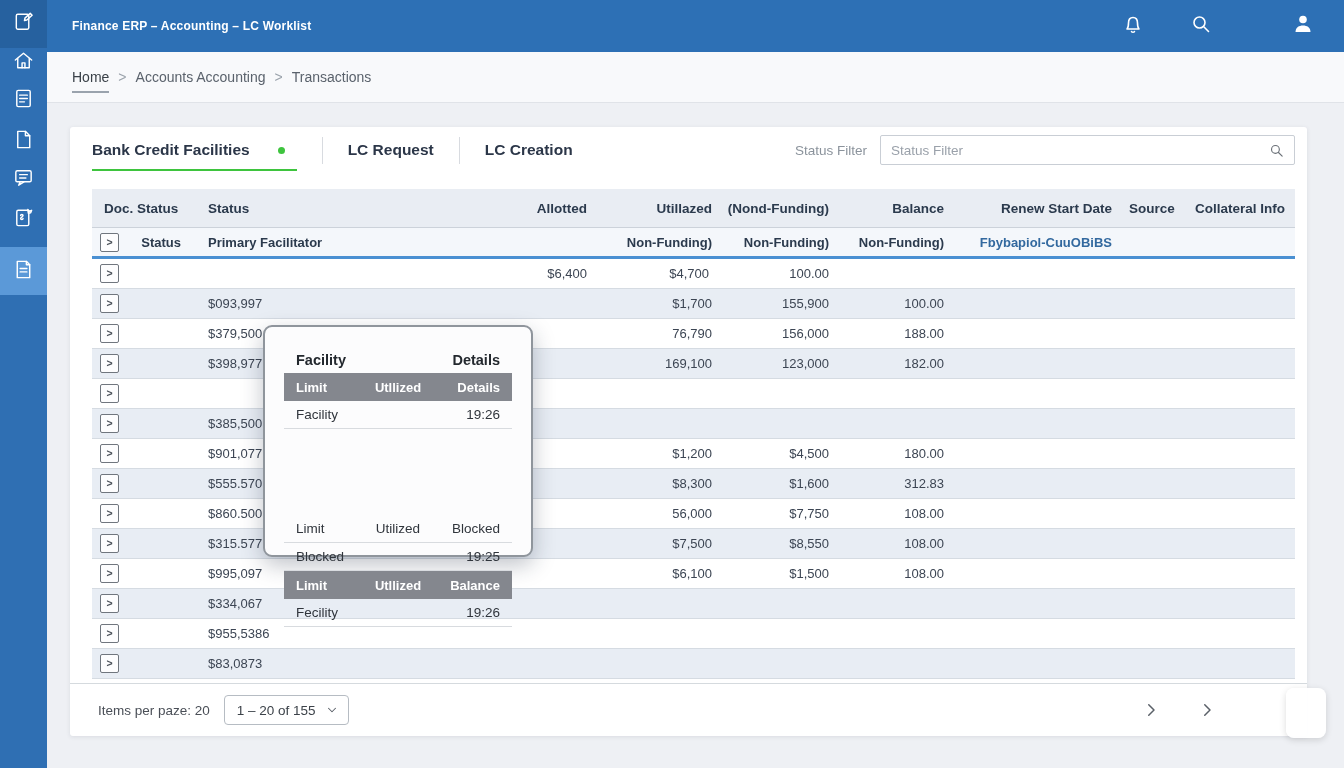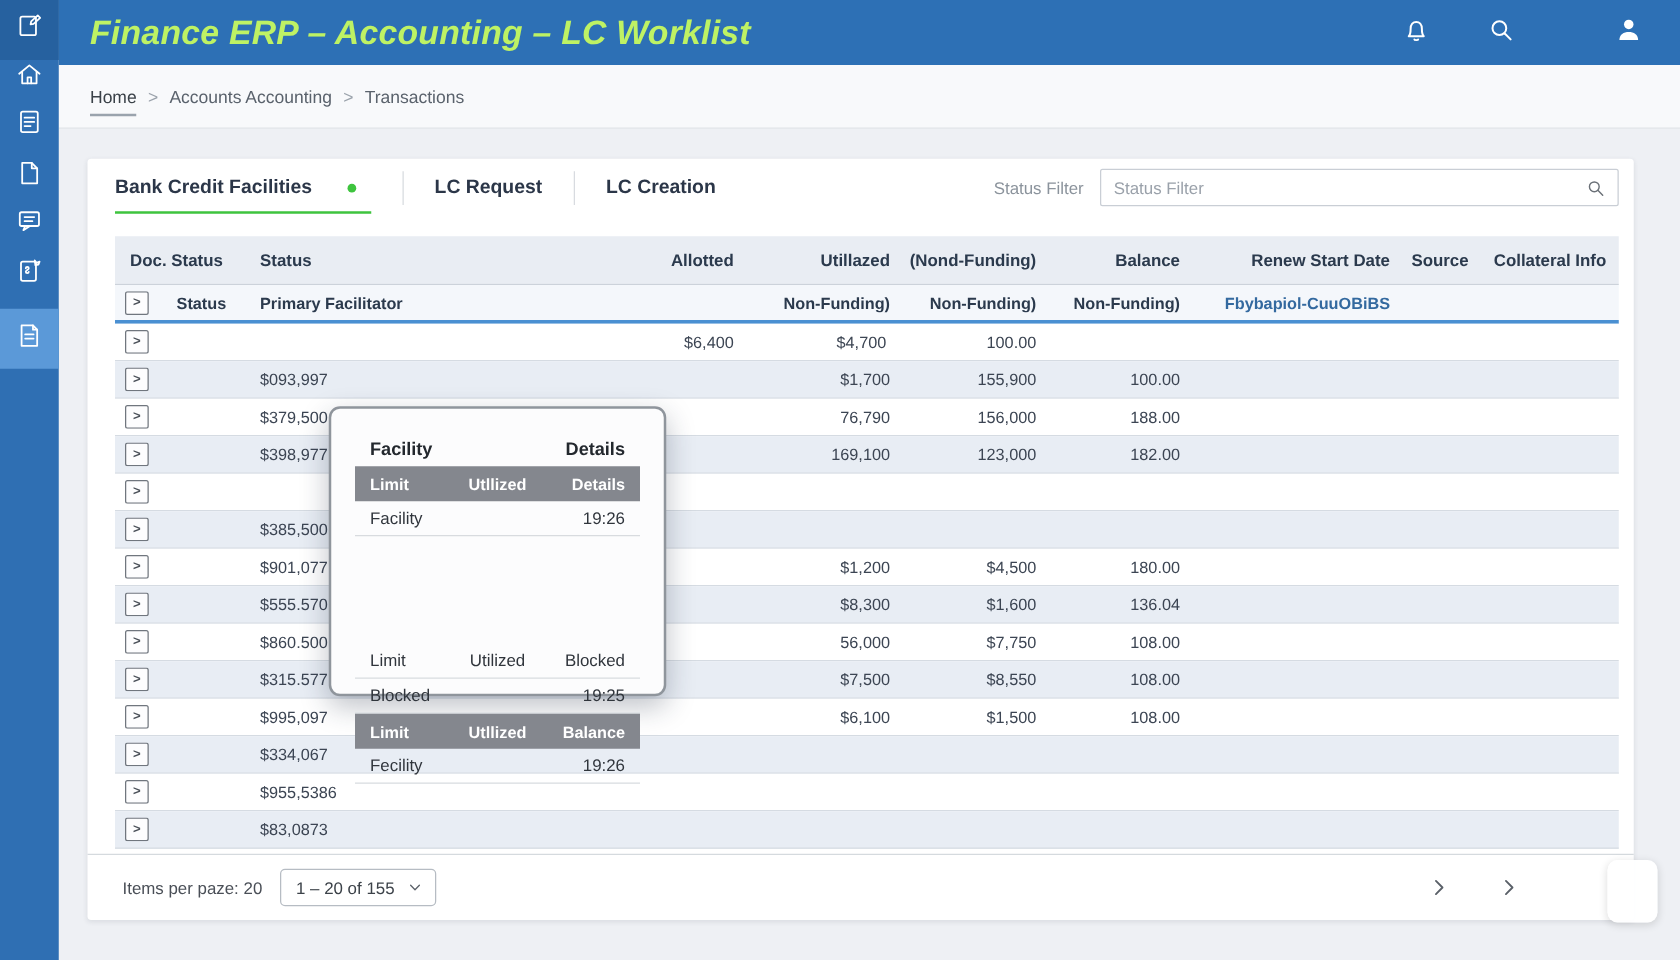--- a/index.html
+++ b/index.html
@@ -9,21 +9,21 @@
     -webkit-font-smoothing:antialiased;
   }
   
   .sidebar{position:absolute;left:0;top:0;width:47px;height:768px;background:#2f6fb3;z-index:10;}
   .corner{position:absolute;left:0;top:0;width:47px;height:48px;background:#26619f;}
   .nav-item{position:absolute;left:0;width:47px;height:40px;display:flex;align-items:center;justify-content:center;cursor:pointer;}
   .nav-item.active{height:48px;background:#5b99d8;}
   .nav-item svg{width:23px;height:23px;stroke:#fff;fill:none;stroke-width:1.5;stroke-linecap:round;stroke-linejoin:round;}
   
   .topbar{position:absolute;left:47px;top:0;right:0;height:52px;background:#2d70b5;display:flex;align-items:center;z-index:5;}
-  .topbar-title{color:#bef264;font-size:27px;font-weight:bold;margin-left:25px;letter-spacing:.2px;font-style:italic;}
+  .topbar-title{color:#ffffff;font-size:12px;font-weight:bold;margin-left:25px;letter-spacing:.2px;}
   .topbar-icons{margin-left:auto;display:flex;align-items:center;}
   .tb-icon{width:26px;height:26px;display:flex;align-items:center;justify-content:center;cursor:pointer;}
   .tb-icon svg{width:24px;height:24px;stroke:#fff;fill:none;stroke-width:1.6;stroke-linecap:round;stroke-linejoin:round;}
   .tb-icon.user svg{fill:#fff;stroke:none;}
   .i-bell{margin-right:42px;}
   .i-search{margin-right:76px;}
   .i-user{margin-right:28px;}
   
   .breadcrumb-bar{position:absolute;left:47px;top:52px;right:0;height:51px;background:#f8f9fb;border-bottom:1px solid #e0e3e8;display:flex;align-items:center;padding-left:25px;box-sizing:border-box;font-size:14px;color:#5a626c;z-index:4;}
   .crumb{margin-right:9px;}
@@ -310,21 +310,21 @@
           <div class="cell c9"></div>
         </div>
         <div class="grid trow stripe">
           <div class="cell c1">
             <span class="chev-btn">&gt;</span>
           </div>
           <div class="cell c2">$555.570</div>
           <div class="cell c3"></div>
           <div class="cell c4">$8,300</div>
           <div class="cell c5">$1,600</div>
-          <div class="cell c6">136.04</div>
+          <div class="cell c6">312.83</div>
           <div class="cell c7"></div>
           <div class="cell c8"></div>
           <div class="cell c9"></div>
         </div>
         <div class="grid trow">
           <div class="cell c1">
             <span class="chev-btn">&gt;</span>
           </div>
           <div class="cell c2">$860.500</div>
           <div class="cell c3"></div>

